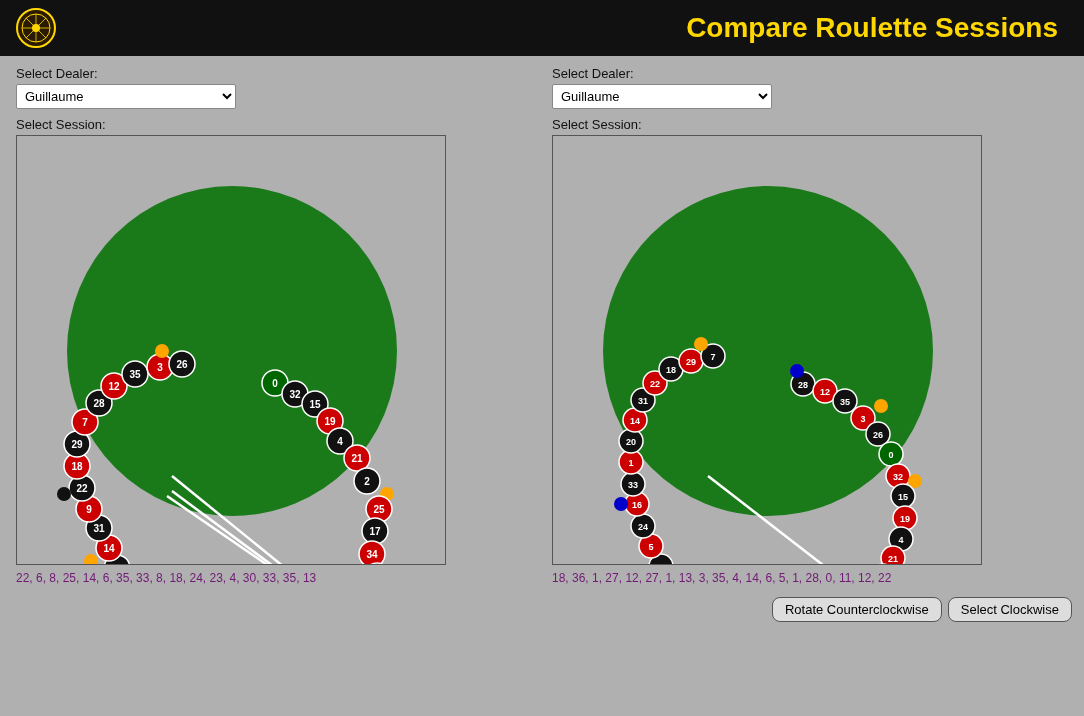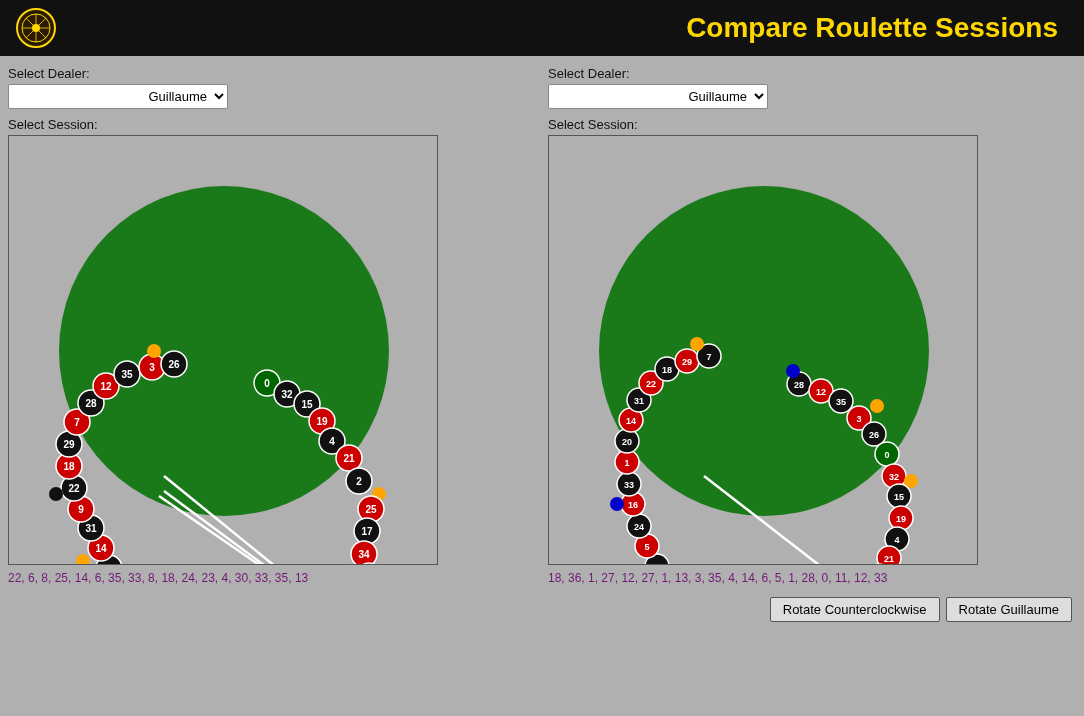--- a/index.html
+++ b/index.html
@@ -26,42 +26,41 @@
     #header-title {
       color: #FFD700;
       font-size: 28px;
       font-weight: bold;
       margin-left: auto;
       padding-right: 10px;
     }
     #main {
       display: flex;
       flex-direction: row;
-      padding: 10px 8px 0 8px;
+      padding: 10px 8px 0 16px;
       gap: 12px;
     }
     .panel {
       flex: 1;
       display: flex;
       flex-direction: column;
     }
     .label {
       font-size: 13px;
       margin-bottom: 3px;
       color: #111;
     }
     select {
       width: 220px;
       padding: 3px 4px;
       font-size: 13px;
       margin-bottom: 8px;
       border: 1px solid #888;
       background: #fff;
       border-radius: 2px;
-      text-align: right;
     }
     .wheel-container {
       border: 1px solid #555;
       background: #b0b0b0;
       width: 430px;
       height: 430px;
       position: relative;
       overflow: hidden;
     }
     .wheel-svg {
@@ -82,21 +81,21 @@
       padding: 8px 12px;
       gap: 6px;
       margin-top: 4px;
     }
     .btn {
       padding: 4px 12px;
       font-size: 13px;
       border: 1px solid #555;
       background: #ddd;
       cursor: pointer;
-      border-radius: 2px;
+      border-radius: 8px;
     }
   </style>
 </head>
 <body>
 
 <div id="header">
   <div id="header-logo">
     <svg width="40" height="40" viewBox="0 0 40 40">
       <circle cx="20" cy="20" r="19" fill="#2a1a00" stroke="#FFD700" stroke-width="2"></circle>
       <circle cx="20" cy="20" r="14" fill="none" stroke="#FFD700" stroke-width="1"></circle>
@@ -400,20 +399,20 @@
         <text x="138" y="229" text-anchor="middle" fill="white" font-size="9" font-weight="bold">29</text>
 
         <circle cx="160" cy="220" r="12" fill="#111" stroke="white" stroke-width="1.5"></circle>
         <text x="160" y="224" text-anchor="middle" fill="white" font-size="9" font-weight="bold">7</text>
 
         <circle cx="148" cy="208" r="7" fill="#FFA500"></circle>
 
         <circle cx="244" cy="235" r="7" fill="#0000cc"></circle>
       </svg>
     </div>
-    <div class="sequence-text">18, 36, 1, 27, 12, 27, 1, 13, 3, 35, 4, 14, 6, 5, 1, 28, 0, 11, 12, 33</div>
+    <div class="sequence-text">18, 36, 1, 27, 12, 27, 1, 13, 3, 35, 4, 14, 6, 5, 1, 28, 0, 11, 12, 22</div>
   </div>
 </div>
 
 <div id="footer-buttons">
   <button class="btn">Rotate Counterclockwise</button>
-  <button class="btn">Rotate Guillaume</button>
+  <button class="btn">Select Clockwise</button>
 </div>
 
 </body></html>

